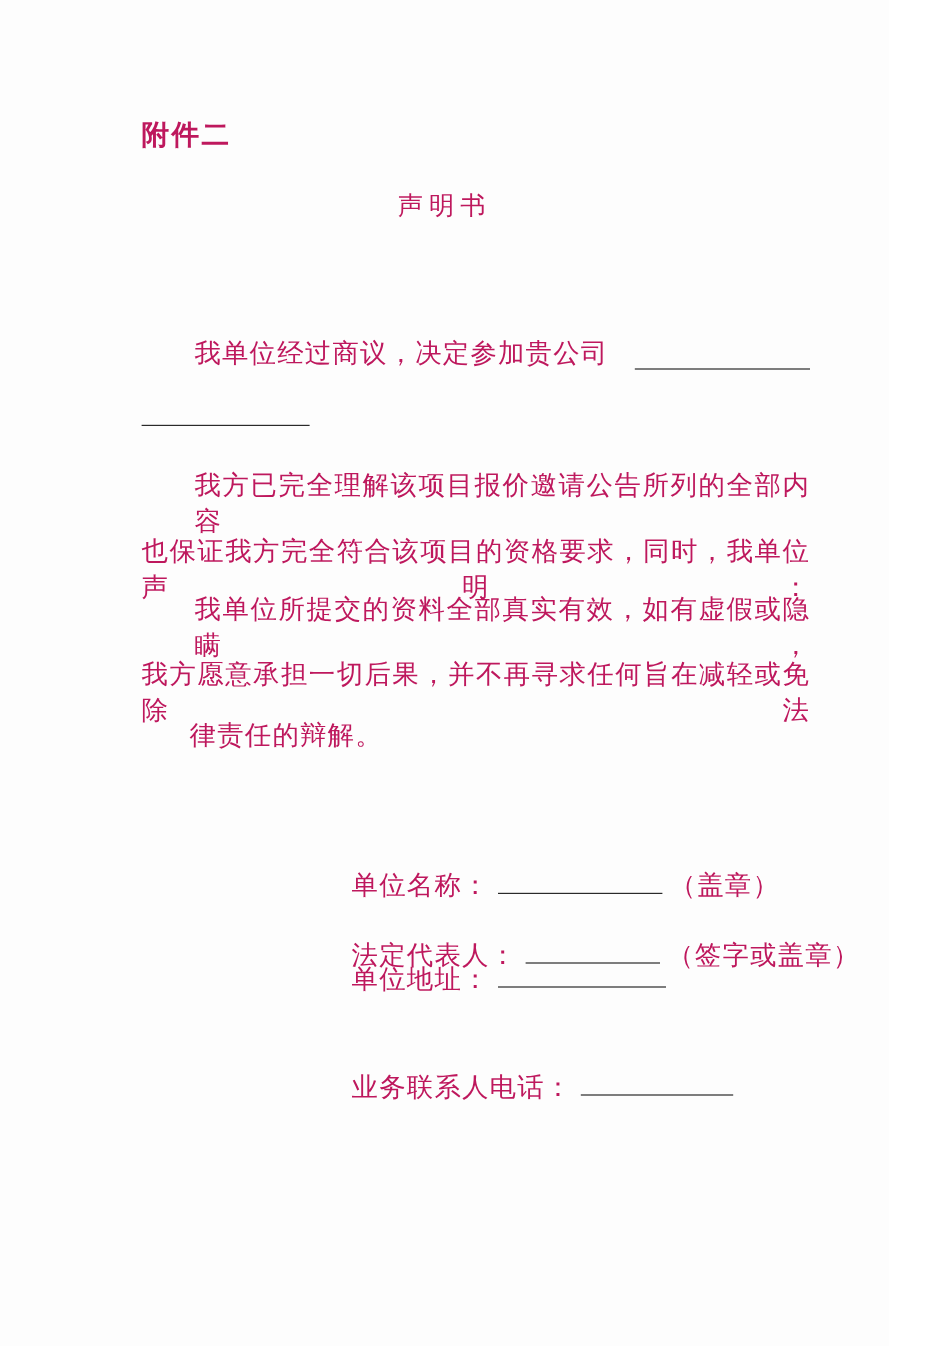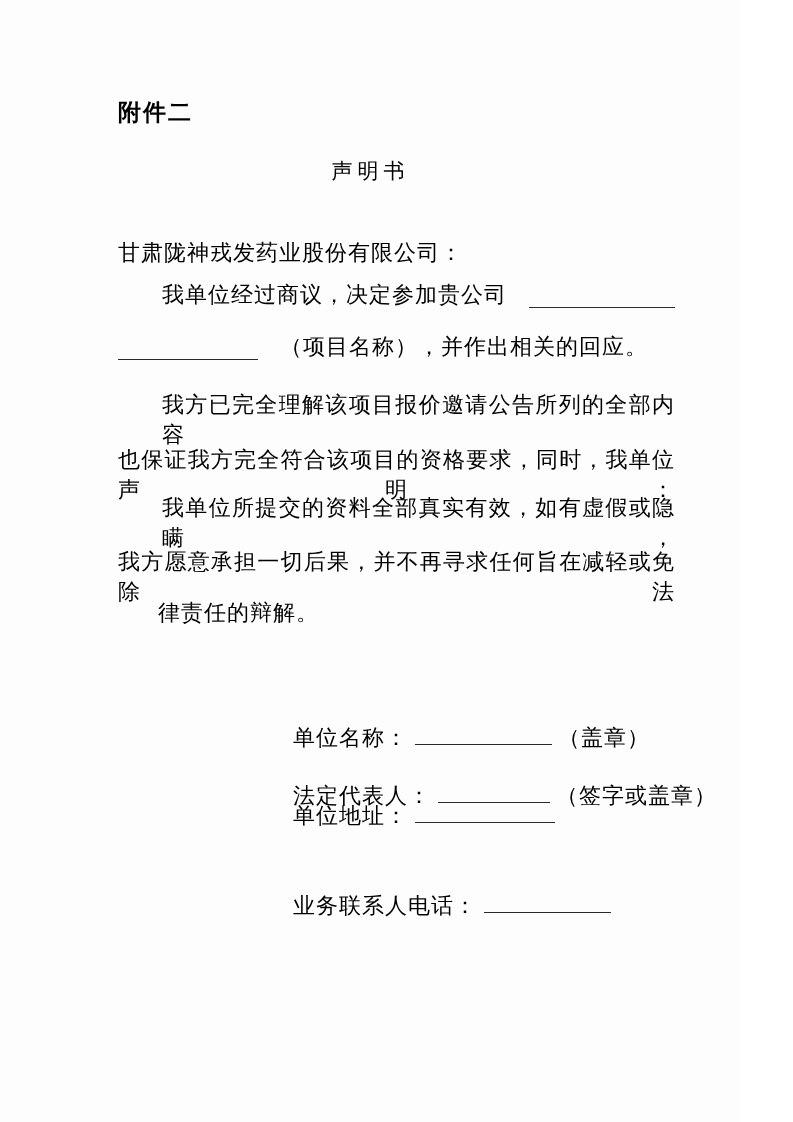--- a/index.html
+++ b/index.html
@@ -5,21 +5,21 @@
   html, body {
     margin: 0;
     padding: 0;
     background: #ffffff;
   }
   .page {
     position: relative;
     width: 741px;
     height: 1122px;
     background: #fdfdfd;
-    color: #000000;
+    color: #be185d;
     font-family: "Liberation Serif", "DejaVu Serif", serif;
     font-size: 22px;
     overflow: hidden;
   }
   .abs { position: absolute; white-space: nowrap; }
   .attachment {
     font-family: "Liberation Sans", "DejaVu Sans", sans-serif;
     font-weight: bold;
     font-size: 23px;
     letter-spacing: 2px;
@@ -58,30 +58,28 @@
 </style>
 </head>
 <body>
 
 <div class="page">
 
   <div class="abs attachment" style="left:118px; top:97px;">附件二</div>
 
   <div class="abs doc-title" style="left:0px; top:157px;">声明书</div>
 
-  <div class="abs body-line" style="left:118px; top:238px;">甘肃陇神戎发药业股份有限公司：</div>
 
   <div class="abs line-flex" style="left:162px; top:280px; width:513px;">
     <span class="txt">我单位经过商议，决定参加贵公司</span>
     <span class="blank fill"></span>
   </div>
 
   <div class="abs line-flex" style="left:118px; top:332px;">
     <span class="blank" style="width:140px; margin-bottom:2px;"></span>
-    <span class="txt">（项目名称），并作出相关的回应。</span>
   </div>
 
   <div class="abs just" style="left:162px; top:390px; width:513px;">我方已完全理解该项目报价邀请公告所列的全部内容</div>
 
   <div class="abs just" style="left:118px; top:445px; width:557px;">也保证我方完全符合该项目的资格要求，同时，我单位声明：</div>
 
   <div class="abs just" style="left:162px; top:493px; width:513px;">我单位所提交的资料全部真实有效，如有虚假或隐瞒，</div>
 
   <div class="abs just" style="left:118px; top:547px; width:557px;">我方愿意承担一切后果，并不再寻求任何旨在减轻或免除法</div>
 

